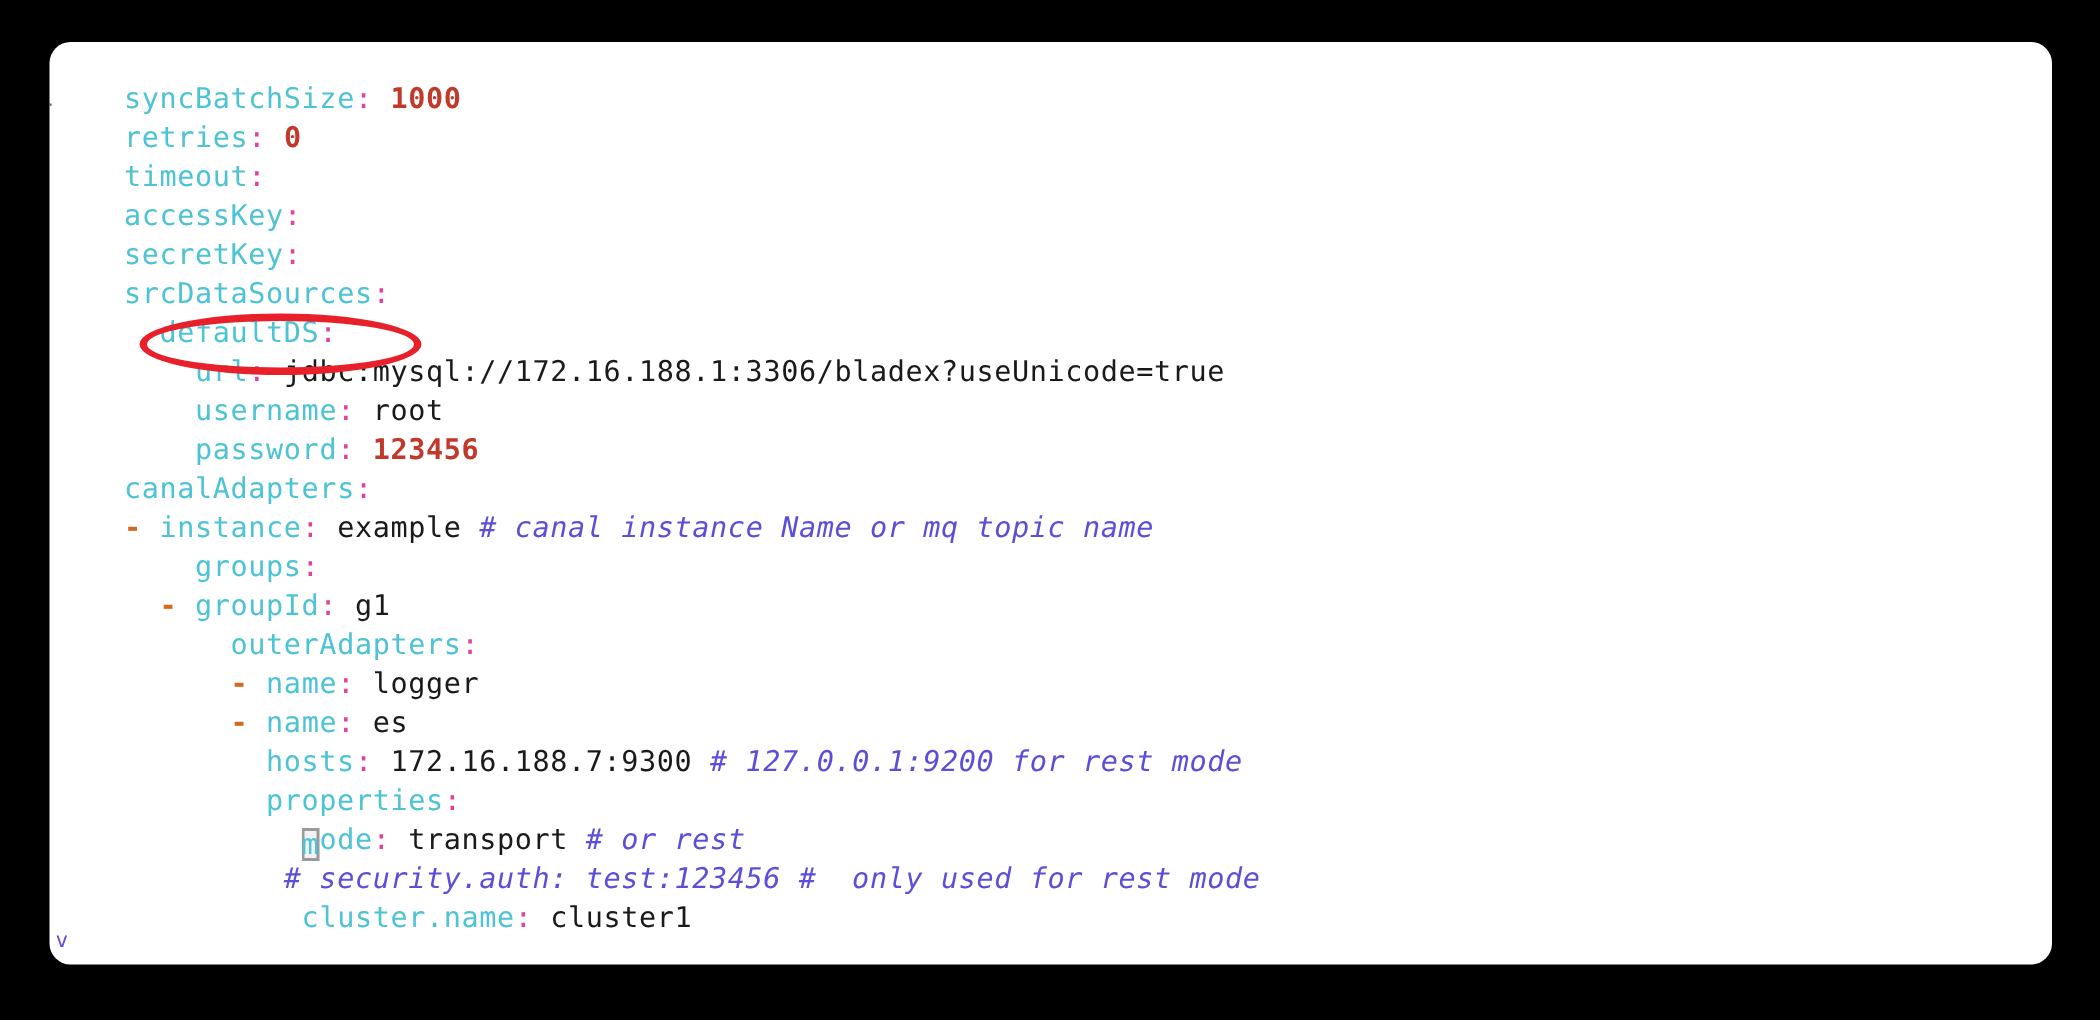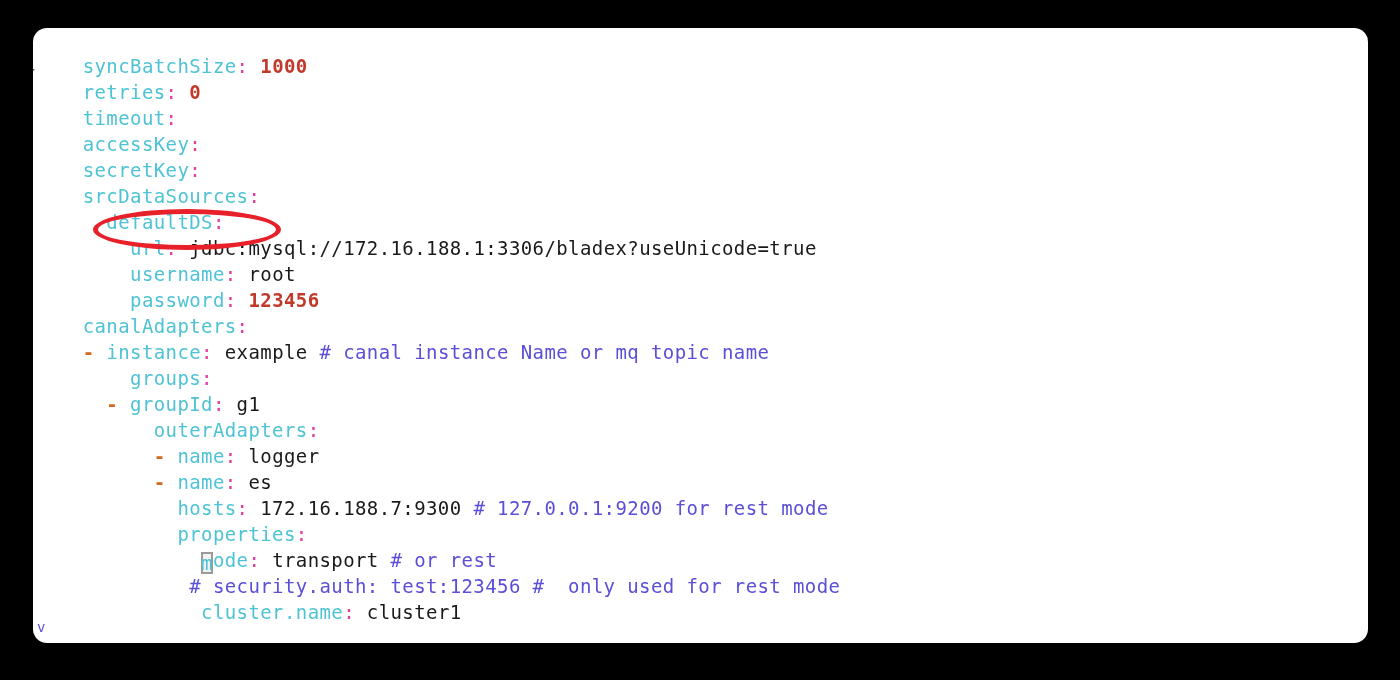--- a/index.html
+++ b/index.html
@@ -67,21 +67,21 @@
   }
   .code-line {
     height: 26px;
     white-space: pre;
   }
   
   .tok-key     { color: #4ec3d4; }
   .tok-colon   { color: #e0409f; }
   .tok-val     { color: #1a1a1a; font-weight: normal; }
   .tok-num     { color: #c0392b; font-weight: bold; }
-  .tok-comment { color: #5b4fd8; }
+  .tok-comment { color: #5b4fd8; font-style: italic; }
   .tok-dash    { color: #d2691e; font-weight: bold; }
   .tok-plain   { color: #1a1a1a; }
   
   .tok-cursor {
     display: inline-block;
     color: #4ec3d4;
     box-shadow: inset 0 0 0 2px #9a9a9a;
     background: #f2f2f2;
     line-height: 22px;
     vertical-align: -3px;

